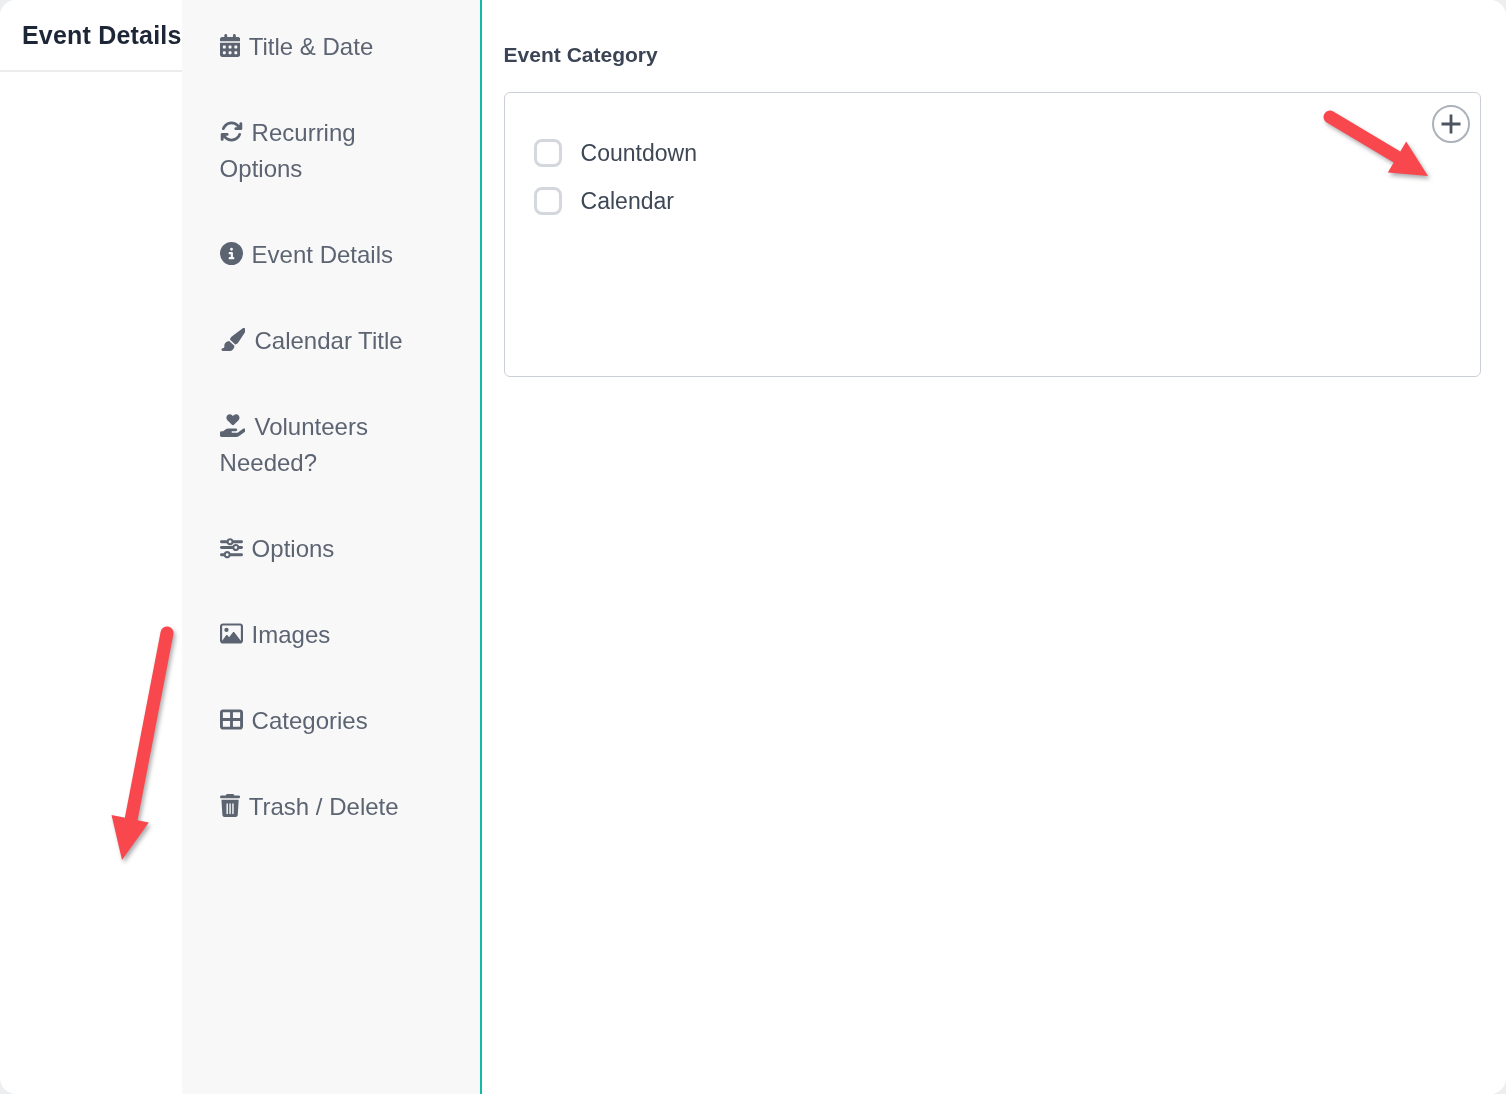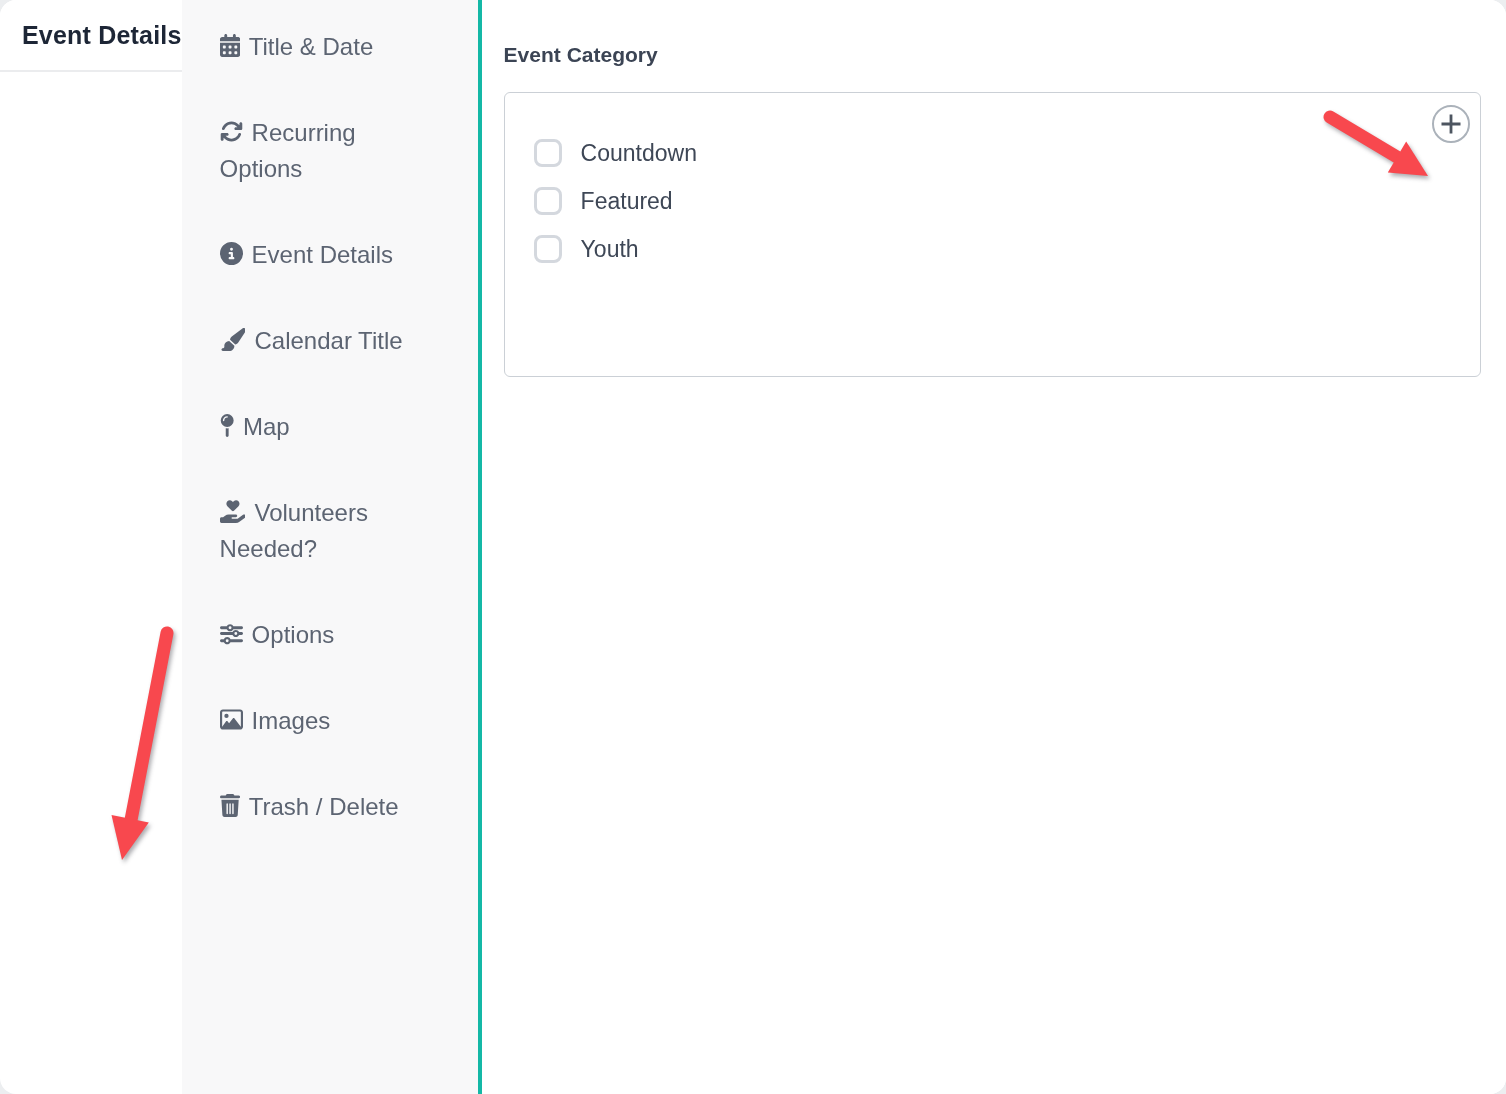--- a/index.html
+++ b/index.html
@@ -40,21 +40,21 @@
     flex: 1 1 auto;
     display: flex;
     min-height: 0;
   }
   
   .sidebar {
     width: 300px;
     flex: 0 0 auto;
     box-sizing: border-box;
     background: #f8f8f9;
-    border-right: 4px solid #14b8a6;
+    border-right: 2px solid #14b8a6;
     padding: 29px 28px 0 38px;
   }
   .side-item {
     max-width: 222px;
     font-size: 24px;
     line-height: 36px;
     color: #5c6472;
     margin-bottom: 50px;
     cursor: pointer;
   }
@@ -157,51 +157,47 @@
             </svg></span><span class="side-label">Title &amp; Date</span></div>
         <div class="side-item"><span class="side-icon"><svg viewBox="0 0 512 512">
               <path d="M105.1 202.6c7.7-21.8 20.2-42.3 37.8-59.8c62.5-62.5 163.8-62.5 226.3 0L386.3 160H352c-17.7 0-32 14.3-32 32s14.3 32 32 32H463.5h.4c17.7 0 32-14.3 32-32V80c0-17.7-14.3-32-32-32s-32 14.3-32 32v35.2L414.4 97.6c-87.5-87.5-229.3-87.5-316.8 0C73.2 122 55.6 150.7 44.8 181.4c-5.9 16.7 2.9 34.9 19.5 40.8s34.9-2.9 40.8-19.5zM39 289.3c-5 1.5-9.8 4.2-13.7 8.2c-4 4-6.7 8.8-8.1 14c-.3 1.2-.6 2.5-.8 3.8c-.3 1.7-.4 3.4-.4 5.1V432c0 17.7 14.3 32 32 32s32-14.3 32-32V396.9l17.6 17.5c87.5 87.4 229.3 87.4 316.7 0c24.4-24.4 42.1-53.1 52.9-83.7c5.9-16.7-2.9-34.9-19.5-40.8s-34.9 2.9-40.8 19.5c-7.7 21.8-20.2 42.3-37.8 59.8c-62.5 62.5-163.8 62.5-226.3 0l-.1-.1L125.6 352H160c17.7 0 32-14.3 32-32s-14.3-32-32-32H48.4c-1.6 0-3.2 .1-4.8 .3s-3.1 .5-4.6 1z"></path>
             </svg></span><span class="side-label">Recurring Options</span></div>
         <div class="side-item"><span class="side-icon"><svg viewBox="0 0 512 512">
               <path d="M256 512A256 256 0 1 0 256 0a256 256 0 1 0 0 512zM216 336h24V272H216c-13.3 0-24-10.7-24-24s10.7-24 24-24h48c13.3 0 24 10.7 24 24v88h8c13.3 0 24 10.7 24 24s-10.7 24-24 24H216c-13.3 0-24-10.7-24-24s10.7-24 24-24zm40-208a32 32 0 1 1 0 64 32 32 0 1 1 0-64z"></path>
             </svg></span><span class="side-label">Event Details</span></div>
         <div class="side-item"><span class="side-icon"><svg viewBox="0 0 576 512">
               <path d="M339.3 367.1c27.3-3.9 51.9-19.4 67.2-42.9L568.2 74.1c12.6-19.5 9.4-45.3-7.6-61.2S517.7-4.4 499.1 9.6L262.4 187.2c-24 18-38.2 46.1-38.4 76.1L339.3 367.1zm-19.6 25.4l-116-104.4C143.9 290.3 96 339.6 96 400c0 3.9 .2 7.8 .6 11.6C98.4 429.1 86.4 448 68.8 448H64c-17.7 0-32 14.3-32 32s14.3 32 32 32H208c61.9 0 112-50.1 112-112c0-2.5-.1-5-.2-7.5z"></path>
             </svg></span><span class="side-label">Calendar Title</span></div>
-        <div class="side-item"><span class="side-icon"><svg viewBox="0 0 320 512">
-              <path d="M16 144a144 144 0 1 1 288 0A144 144 0 1 1 16 144zM160 80c8.8 0 16-7.2 16-16s-7.2-16-16-16c-53 0-96 43-96 96c0 8.8 7.2 16 16 16s16-7.2 16-16c0-35.3 28.7-64 64-64zM128 480V317.1c10.4 1.9 21.1 2.9 32 2.9s21.6-1 32-2.9V480c0 17.7-14.3 32-32 32s-32-14.3-32-32z"></path>
-            </svg></span><span class="side-label">Map</span></div>
         <div class="side-item"><span class="side-icon"><svg viewBox="0 0 576 512">
               <path d="M163.9 136.9c-29.4-29.8-29.4-78.2 0-108s77-29.8 106.4 0l17.7 18 17.7-18c29.4-29.8 77-29.8 106.4 0s29.4 78.2 0 108L310.5 240.1c-6.2 6.3-14.3 9.4-22.5 9.4s-16.3-3.1-22.5-9.4L163.9 136.9zM568.2 336.3c13.1 17.8 9.3 42.8-8.5 55.9L433.1 485.5c-23.4 17.2-51.6 26.5-80.7 26.5H192 32c-17.7 0-32-14.3-32-32V416c0-17.7 14.3-32 32-32H68.8l44.9-36c22.7-18.2 50.9-28 80-28H272h16 64c17.7 0 32 14.3 32 32s-14.3 32-32 32H288 272c-8.8 0-16 7.2-16 16s7.2 16 16 16H392.6l119.7-88.2c17.8-13.1 42.8-9.3 55.9 8.5z"></path>
             </svg></span><span class="side-label">Volunteers Needed?</span></div>
         <div class="side-item"><span class="side-icon"><svg viewBox="0 0 512 512">
               <path d="M0 416c0 17.7 14.3 32 32 32l54.7 0c12.3 28.3 40.5 48 73.3 48s61-19.7 73.3-48L480 448c17.7 0 32-14.3 32-32s-14.3-32-32-32l-246.7 0c-12.3-28.3-40.5-48-73.3-48s-61 19.7-73.3 48L32 384c-17.7 0-32 14.3-32 32zm128 0a32 32 0 1 1 64 0 32 32 0 1 1 -64 0zM320 256a32 32 0 1 1 64 0 32 32 0 1 1 -64 0zm32-80c-32.8 0-61 19.7-73.3 48L32 224c-17.7 0-32 14.3-32 32s14.3 32 32 32l246.7 0c12.3 28.3 40.5 48 73.3 48s61-19.7 73.3-48l54.7 0c17.7 0 32-14.3 32-32s-14.3-32-32-32l-54.7 0c-12.3-28.3-40.5-48-73.3-48zM192 128a32 32 0 1 1 64 0 32 32 0 1 1 -64 0zm32-80c-32.8 0-61 19.7-73.3 48L32 96C14.3 96 0 110.3 0 128s14.3 32 32 32l118.7 0c12.3 28.3 40.5 48 73.3 48s61-19.7 73.3-48L480 160c17.7 0 32-14.3 32-32s-14.3-32-32-32L297.3 96C285 67.7 256.8 48 224 48z"></path>
             </svg></span><span class="side-label">Options</span></div>
         <div class="side-item"><span class="side-icon"><svg viewBox="0 0 512 512">
               <path d="M448 80c8.8 0 16 7.2 16 16V415.8l-5-6.5-136-176c-4.5-5.9-11.6-9.3-19-9.3s-14.4 3.4-19 9.3L202 340.7l-30.5-42.7C167 291.7 159.8 288 152 288s-15 3.7-19.5 10.1l-80 112L48 416.3l0-.3V96c0-8.8 7.2-16 16-16H448zM64 32C28.7 32 0 60.7 0 96V416c0 35.3 28.7 64 64 64H448c35.3 0 64-28.7 64-64V96c0-35.3-28.7-64-64-64H64zm80 192a48 48 0 1 0 0-96 48 48 0 1 0 0 96z"></path>
             </svg></span><span class="side-label">Images</span></div>
+        <div class="side-item"><span class="side-icon"><svg viewBox="0 0 512 512">
+              <path d="M448 96V224H288V96H448zm0 192V416H288V288H448zM224 224H64V96H224V224zM64 288H224V416H64V288zM64 32C28.7 32 0 60.7 0 96V416c0 35.3 28.7 64 64 64H448c35.3 0 64-28.7 64-64V96c0-35.3-28.7-64-64-64H64z"></path>
+            </svg></span><span class="side-label">Categories</span></div>
         <div class="side-item"><span class="side-icon"><svg viewBox="0 0 448 512">
               <path d="M135.2 17.7L128 32H32C14.3 32 0 46.3 0 64S14.3 96 32 96H416c17.7 0 32-14.3 32-32s-14.3-32-32-32H320l-7.2-14.3C307.4 6.8 296.3 0 284.2 0H163.8c-12.1 0-23.2 6.8-28.6 17.7zM416 128H32L53.2 467c1.6 25.3 22.6 45 47.9 45H346.9c25.3 0 46.3-19.7 47.9-45L416 128zM160 208c8.8 0 16 7.2 16 16V432c0 8.8-7.2 16-16 16s-16-7.2-16-16V224c0-8.8 7.2-16 16-16zm64 0c8.8 0 16 7.2 16 16V432c0 8.8-7.2 16-16 16s-16-7.2-16-16V224c0-8.8 7.2-16 16-16zm64 0c8.8 0 16 7.2 16 16V432c0 8.8-7.2 16-16 16s-16-7.2-16-16V224c0-8.8 7.2-16 16-16z"></path>
             </svg></span><span class="side-label">Trash / Delete</span></div>
       </nav>
     <div class="main">
       <h2 class="main-heading">Event Category</h2>
       <div class="category-box">
         <div class="category-rows">
             <label class="cat-row">
     <span class="checkbox"></span>
     <span class="cat-label">Countdown</span>
   </label>
             <label class="cat-row">
     <span class="checkbox"></span>
-    <span class="cat-label">Featured</span>
-  </label>
-            <label class="cat-row">
-    <span class="checkbox"></span>
-    <span class="cat-label">Youth</span>
+    <span class="cat-label">Calendar</span>
   </label>
           </div>
         <button class="add-btn">
           <span>
             <svg width="22" height="22" viewBox="0 0 22 22">
               <line x1="11" y1="1.5" x2="11" y2="20.5" stroke="#4d5560" stroke-width="2.8"></line>
               <line x1="1.5" y1="11" x2="20.5" y2="11" stroke="#4d5560" stroke-width="2.8"></line>
             </svg>
           </span>
         </button>

